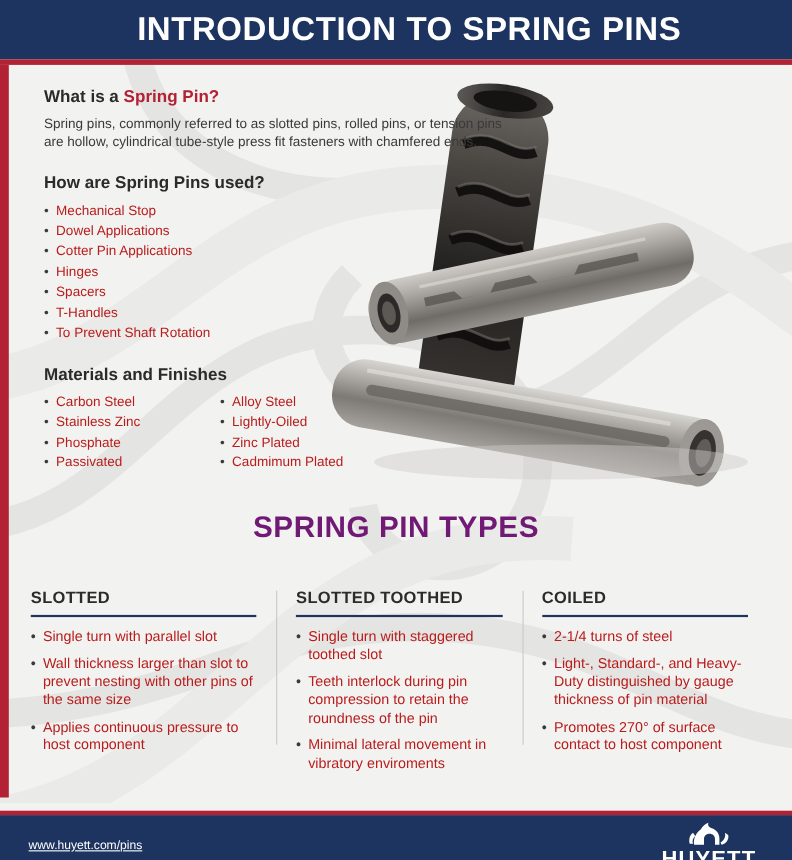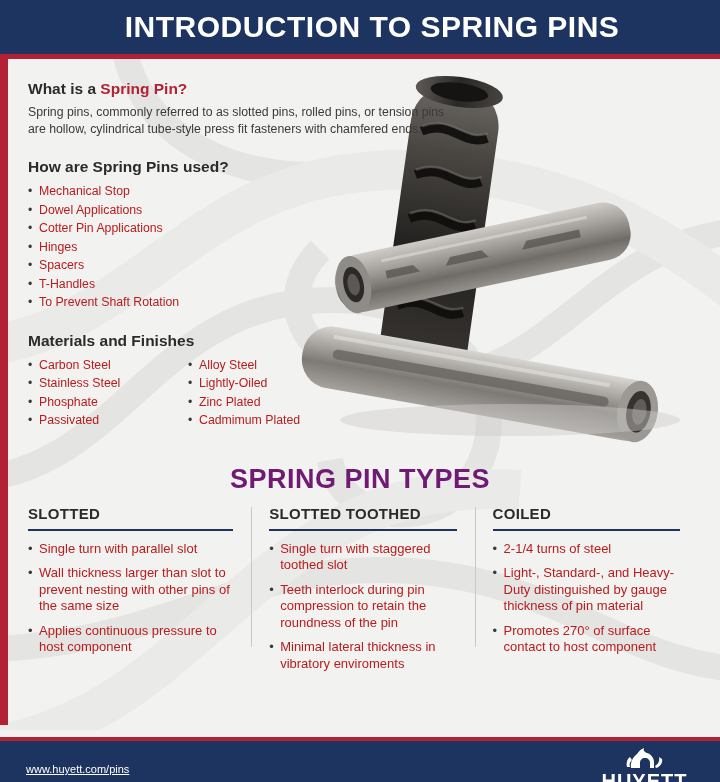--- a/index.html
+++ b/index.html
@@ -60,20 +60,21 @@
     width: 8px; height: 666px;
     background: #b22234;
     z-index: 4;
   }
 
   
   .content {
     position: relative;
     z-index: 3;
     padding: 26px 24px 0 28px;
+    margin-left: 12px;
   }
 
   .section-head {
     font-size: 15.5px;
     font-weight: bold;
     color: #2b2b2b;
     margin-bottom: 6px;
   }
   .section-head .accent { color: #b22234; }
 
@@ -126,21 +127,21 @@
     margin: 34px 0 0 0;
     position: relative;
     z-index: 3;
   }
 
   
   .columns {
     position: relative;
     z-index: 3;
     display: flex;
-    margin: 10px 22px 0 28px;
+    margin: 40px 22px 0 28px;
     gap: 0;
   }
   .col { width: 226px; padding-right: 18px; position: relative; }
   .col + .col { padding-left: 18px; }
   .col-divider {
     position: absolute;
     left: 0; top: 2px;
     width: 1px; height: 140px;
     background: #c9c9c9;
   }
@@ -321,21 +322,21 @@
         <li>T-Handles</li>
         <li>To Prevent Shaft Rotation</li>
       </ul>
     </div>
 
     <div class="block">
       <div class="section-head">Materials and Finishes</div>
       <div class="two-col">
         <ul class="bullets">
           <li>Carbon Steel</li>
-          <li>Stainless Steel</li>
+          <li>Stainless Zinc</li>
           <li>Phosphate</li>
           <li>Passivated</li>
         </ul>
         <ul class="bullets">
           <li>Alloy Steel</li>
           <li>Lightly-Oiled</li>
           <li>Zinc Plated</li>
           <li>Cadmimum Plated</li>
         </ul>
       </div>
@@ -354,21 +355,21 @@
         <li>Applies continuous pressure to host component</li>
       </ul>
     </div>
 
     <div class="col">
       <div class="col-divider"></div>
       <div class="col-title">SLOTTED TOOTHED</div>
       <ul class="bullets">
         <li>Single turn with staggered toothed slot</li>
         <li>Teeth interlock during pin compression to retain the roundness of the pin</li>
-        <li>Minimal lateral thickness in vibratory enviroments</li>
+        <li>Minimal lateral movement in vibratory enviroments</li>
       </ul>
     </div>
 
     <div class="col">
       <div class="col-divider"></div>
       <div class="col-title">COILED</div>
       <ul class="bullets">
         <li>2-1/4 turns of steel</li>
         <li>Light-, Standard-, and Heavy-Duty distinguished by gauge thickness of pin material</li>
         <li>Promotes 270° of surface contact to host component</li>

